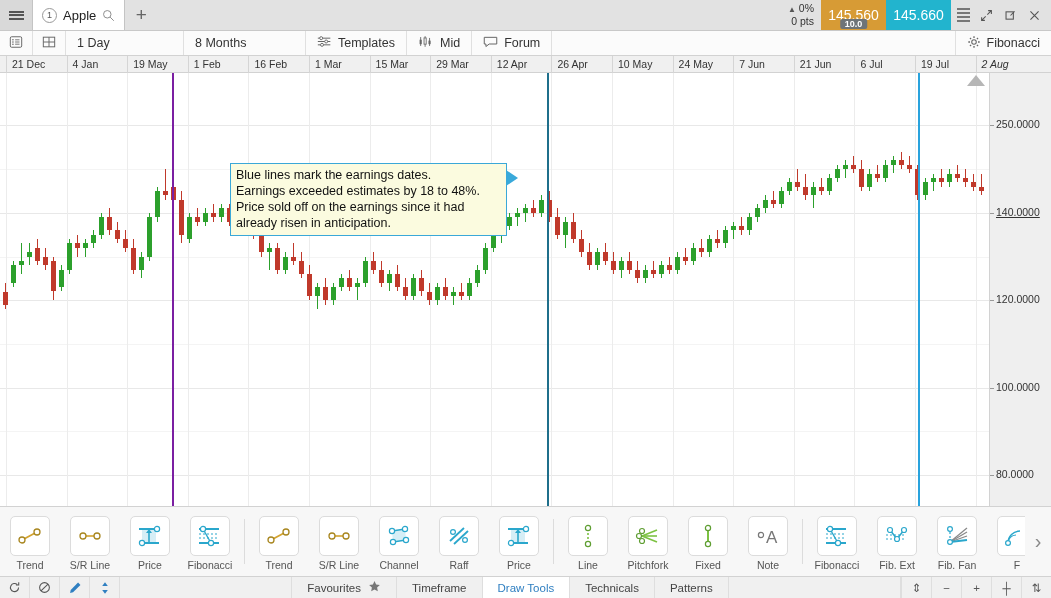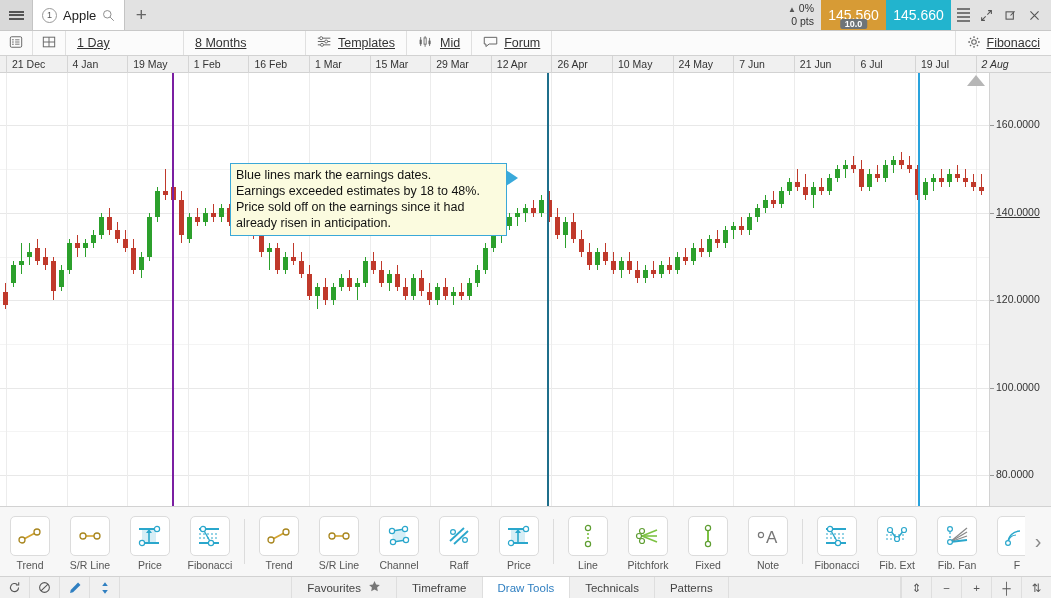--- a/index.html
+++ b/index.html
@@ -59,21 +59,21 @@
   .win-btn {
     width: 22px; height: 22px; display: flex; align-items: center; justify-content: center;
     color: #555;
   }
   .menu-lines { display: flex; flex-direction: column; gap: 2.5px; margin-right: 3px; }
   .menu-lines span { width: 13px; height: 1.5px; background: #777; }
 
   
   .toolbar {
     height: 25px; display: flex; align-items: stretch;
-    background: #fbfbfb; border-bottom: 1px solid #d2d2d2; font-size: 12.5px; text-decoration: underline;
+    background: #fbfbfb; border-bottom: 1px solid #d2d2d2; font-size: 12.5px;
   }
   .tb-item {
     display: flex; align-items: center; gap: 6px; padding: 0 11px;
     border-right: 1px solid #e0e0e0; color: #333; white-space: nowrap;
   }
   .tb-icon-only { padding: 0 9px; }
   .tb-spacer { flex: 1; border-right: none; }
   .tb-settings { border-right: none; border-left: 1px solid #e0e0e0; }
 
   
@@ -627,21 +627,21 @@
     <div class="annotation" style="left:230px; top:90px; width:277px;">
       <div class="anno-arrow"></div>
       <div>Blue lines mark the earnings dates.</div>
       <div>Earnings exceeded estimates by 18 to 48%.</div>
       <div>Price sold off on the earnings since it had already risen in anticipation.</div>
     </div>
 
     <div class="scroll-up-arrow"></div>
     <div class="price-axis" id="price-axis">
         <div class="price-tick" style="top: 52.44px;"></div>
-        <div class="price-lbl" style="top: 45.44px;">160.0000</div>
+        <div class="price-lbl" style="top: 45.44px;">250.0000</div>
         <div class="price-tick" style="top: 139.84px;"></div>
         <div class="price-lbl" style="top: 132.84px; text-decoration: underline;">140.0000</div>
         <div class="price-tick" style="top: 227.24px;"></div>
         <div class="price-lbl" style="top: 220.24px;">120.0000</div>
         <div class="price-tick" style="top: 314.64px;"></div>
         <div class="price-lbl" style="top: 307.64px;">100.0000</div>
         <div class="price-tick" style="top: 402.04px;"></div>
         <div class="price-lbl" style="top: 395.04px;">80.0000</div>
       </div>
   </div>

